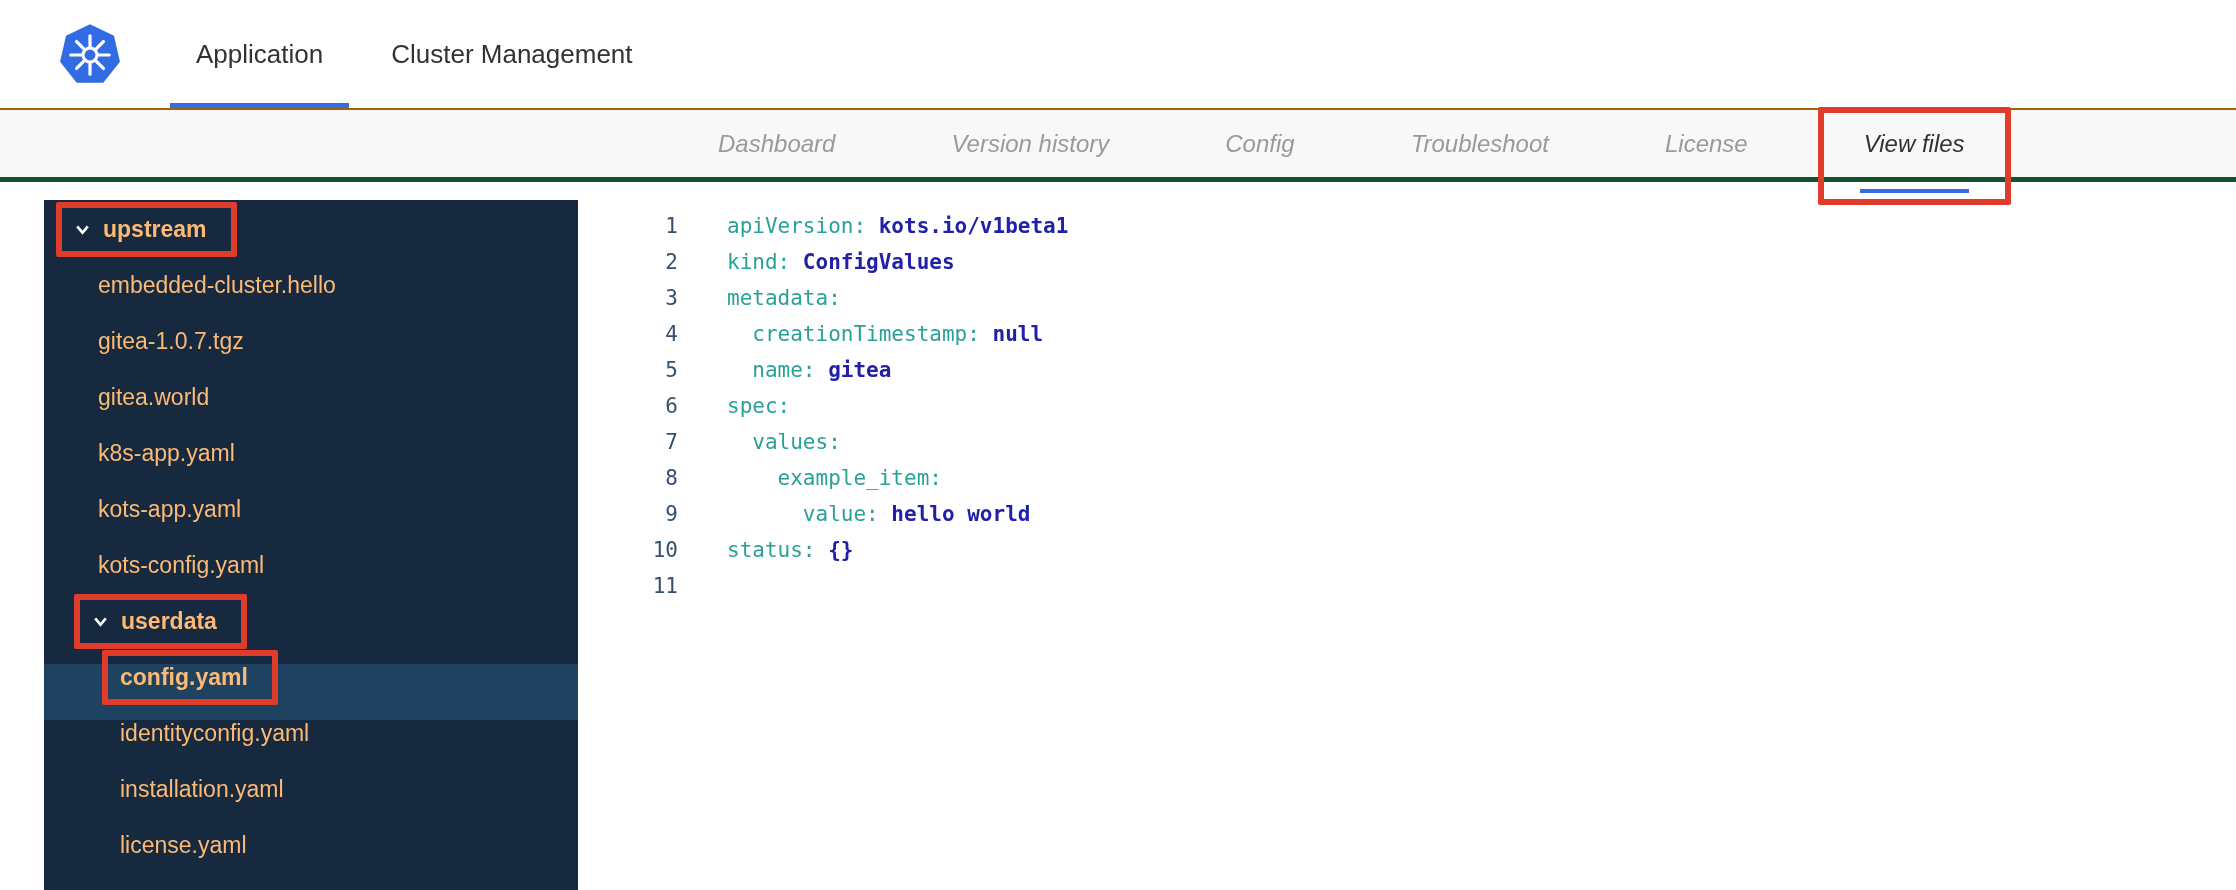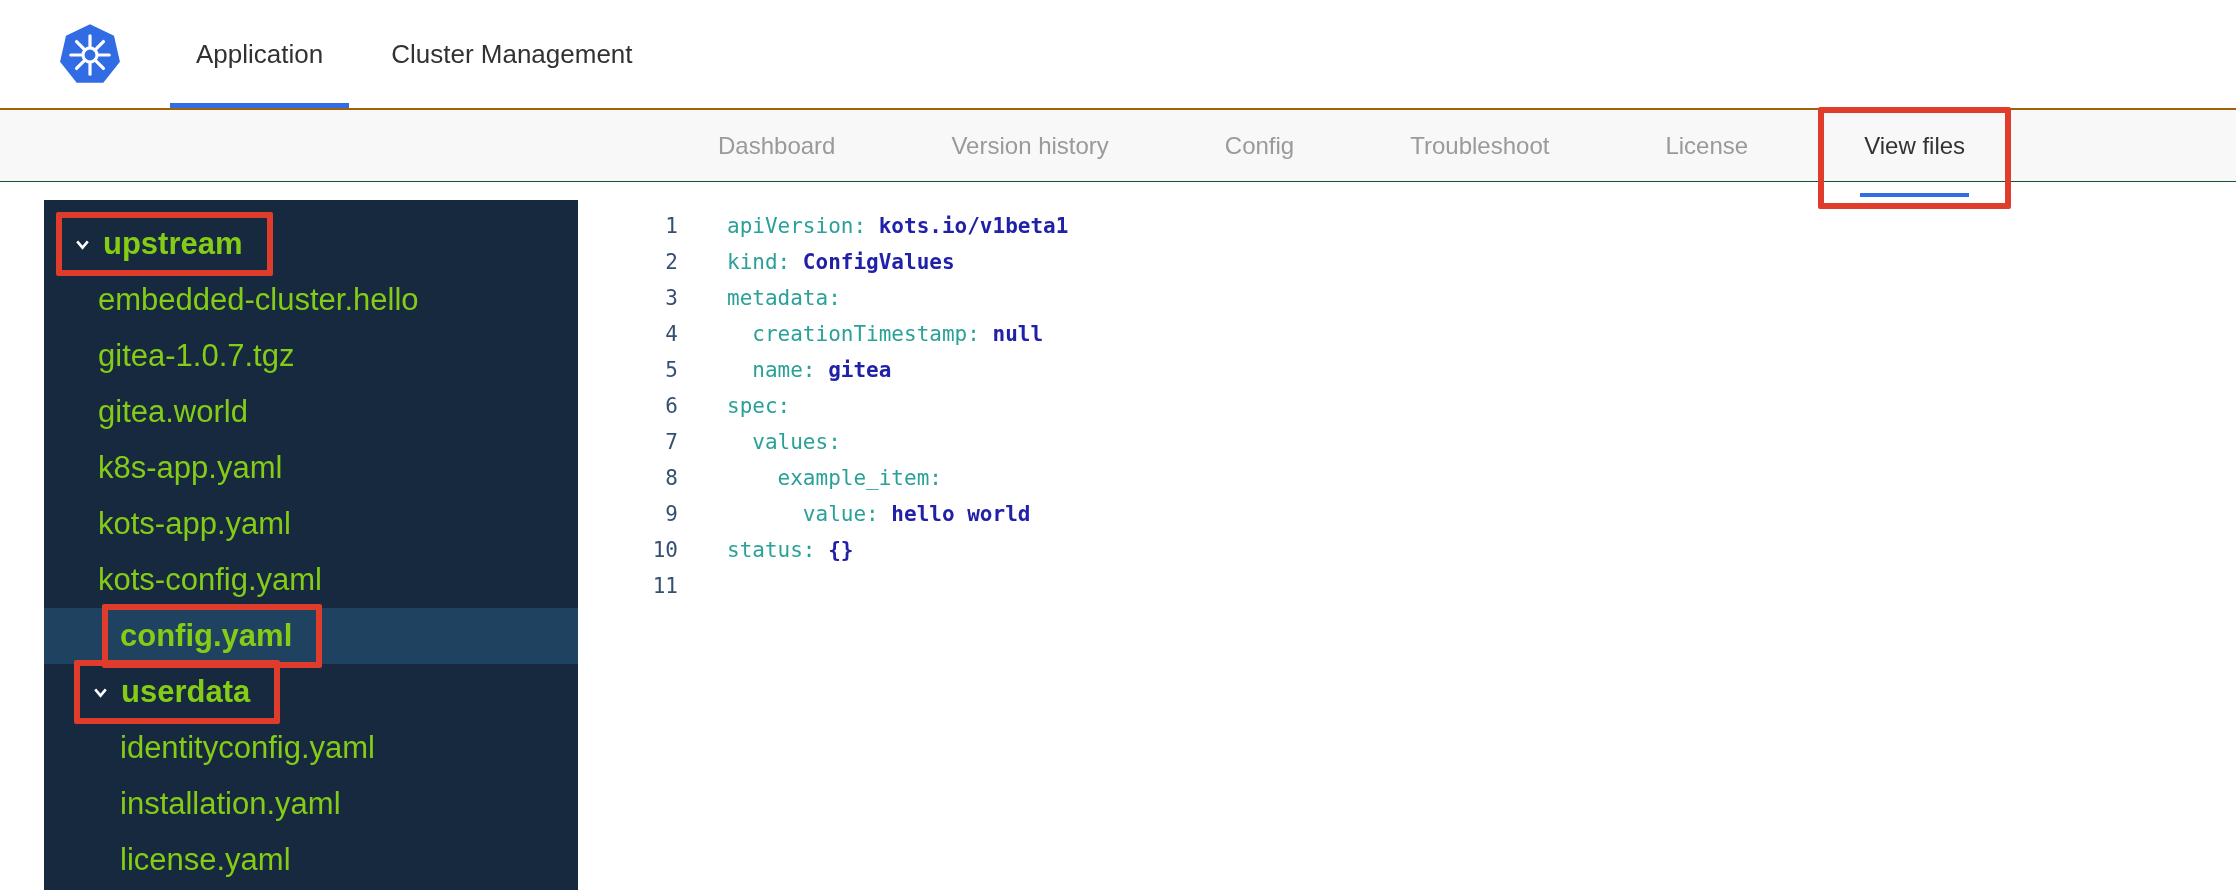--- a/index.html
+++ b/index.html
@@ -43,24 +43,25 @@
   }
   .top-tab .underline {
     position: absolute; left: 8px; right: 8px; bottom: 0; height: 5px;
     background: var(--blue);
   }
 
   
   .subnav {
     height: 72px;
     background: #f8f8f8;
-    border-bottom: 1px solid #14532d;
+    border-bottom: 5px solid #14532d;
     display: flex;
     align-items: stretch;
     padding-left: 660px;
+    font-style: italic;
   }
   .subnav-item {
     position: relative;
     display: flex;
     align-items: center;
     margin: 0 58px;
     font-size: 24px;
     color: #9a9a9a;
     cursor: pointer;
     white-space: nowrap;
@@ -88,23 +89,23 @@
   .sidebar {
     width: 534px;
     flex: none;
     background: var(--sb-bg);
     padding-top: 16px;
     overflow: visible;
   }
   .tree-row {
     height: 56px;
     display: flex;
-    align-items: center;
-    color: #84cc16;
-    font-size: 31px;
+    align-items: flex-start;
+    color: #fdba74;
+    font-size: 23px;
     cursor: pointer;
   }
   .tree-row.lvl0       { padding-left: 30px; }
   .tree-row.lvl1file   { padding-left: 54px; }
   .tree-row.lvl1folder { padding-left: 48px; }
   .tree-row.lvl2       { padding-left: 76px; }
   .tree-row.folder .tree-label { font-weight: bold; }
   .tree-row.selected { background: var(--sb-sel); }
   .tree-row.selected .tree-label { font-weight: bold; }
   .row-inner { position: relative; display: inline-flex; align-items: center; }
@@ -221,37 +222,37 @@
       <div class="tree-row lvl1file">
         <span class="row-inner">
           <span class="tree-label">kots-app.yaml</span>
         </span>
       </div>
       <div class="tree-row lvl1file">
         <span class="row-inner">
           <span class="tree-label">kots-config.yaml</span>
         </span>
       </div>
-      <div class="tree-row lvl2 selected">
-        <span class="row-inner">
-          <span class="tree-label">config.yaml</span>
-          <div class="annotation"></div>
-        </span>
-      </div>
       <div class="tree-row lvl1folder folder">
         <span class="row-inner">
           <span class="chevron">
             <svg width="17" height="17" viewBox="0 0 16 16">
               <polyline points="3,5 8,11 13,5" fill="none" stroke="#ffffff" stroke-width="2.4"></polyline>
             </svg>
           </span>
           <span class="tree-label">userdata</span>
           <div class="annotation"></div>
         </span>
       </div>
+      <div class="tree-row lvl2 selected">
+        <span class="row-inner">
+          <span class="tree-label">config.yaml</span>
+          <div class="annotation"></div>
+        </span>
+      </div>
       <div class="tree-row lvl2">
         <span class="row-inner">
           <span class="tree-label">identityconfig.yaml</span>
         </span>
       </div>
       <div class="tree-row lvl2">
         <span class="row-inner">
           <span class="tree-label">installation.yaml</span>
         </span>
       </div>

